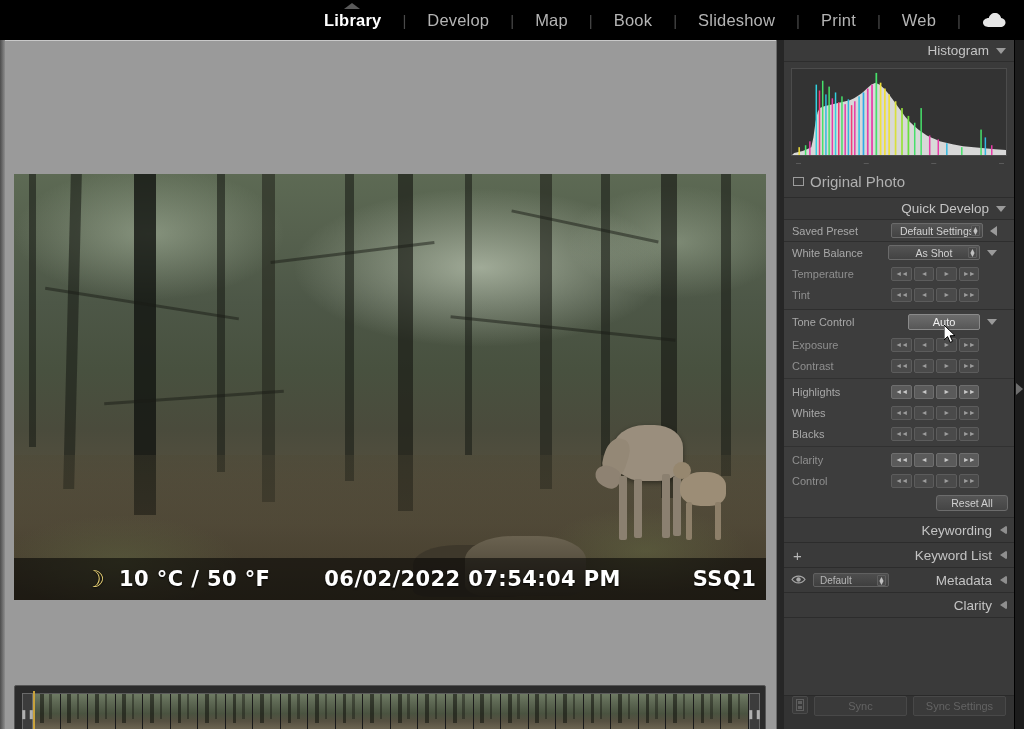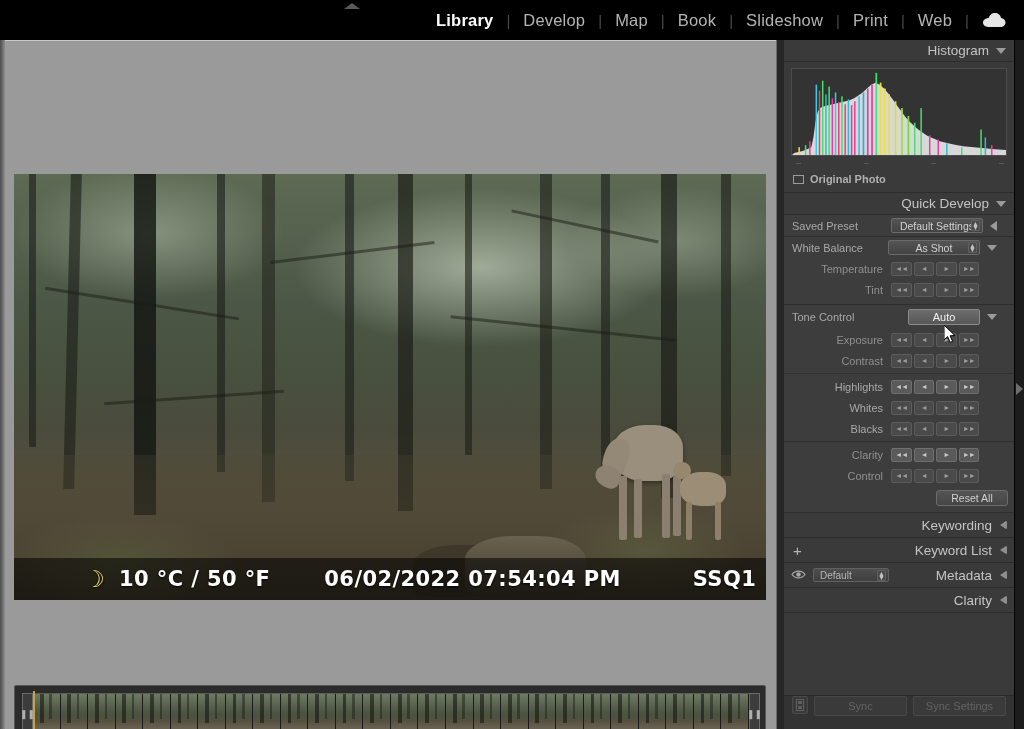--- a/index.html
+++ b/index.html
@@ -18,21 +18,21 @@
   }
   .panel-collapse-top {
     position: absolute; left: 344px; top: 3px;
     width: 0; height: 0;
     border-left: 8px solid transparent;
     border-right: 8px solid transparent;
     border-bottom: 6px solid #5a5a5a;
   }
   .modules {
     position: absolute; right: 8px; top: 0; height: 40px;
-    display: flex; align-items: center; gap: 4px;
+    display: flex; align-items: center; gap: 12px;
   }
   .module {
     color: #b4b4b4; font-size: 16.5px; padding: 0 9px;
     letter-spacing: .2px; cursor: pointer; white-space: nowrap;
   }
   .module.active { color: #ffffff; font-weight: bold; }
   .module-sep { color: #4a4a4a; font-size: 15px; }
   .cloud-icon { padding: 0 10px 0 9px; display: flex; align-items: center; }
 
   
@@ -246,30 +246,30 @@
     display: flex; justify-content: space-between;
     margin: 2px 10px 0 12px; color: #6e6e6e; font-size: 9px;
   }
   .orig-photo-row {
     display: flex; align-items: center; gap: 6px;
     margin: 5px 0 0 9px; padding-bottom: 7px;
   }
   .chk {
     width: 11px; height: 9px; border: 1px solid #9c9c9c; background: #3a3a3a;
   }
-  .orig-label { color: #b0b0b0; font-size: 11px; font-weight: bold; }
+  .orig-label { color: #b0b0b0; font-size: 15px; }
   .histo-sep { height: 1px; background: #2c2c2c; }
 
   
   .qd-block { background: #3d3d3d; border-bottom: 1px solid #2e2e2e; }
   .qd-row {
     display: flex; align-items: center; height: 21px; padding: 0 17px 0 8px;
   }
   .qd-label {
-    flex: 1; text-align: right; padding-right: 8px;
+    flex: 1; text-align: left; padding-right: 8px;
     color: #a8a8a8; font-size: 11px;
   }
   .qd-label.dim { color: #8f8f8f; }
   .combo {
     width: 92px; height: 15px;
     background: linear-gradient(to bottom,#545454,#434343);
     border: 1px solid #6a6a6a; border-radius: 2px;
     display: flex; align-items: center; justify-content: center;
     color: #d2d2d2; font-size: 10.5px; position: relative;
     cursor: pointer;

